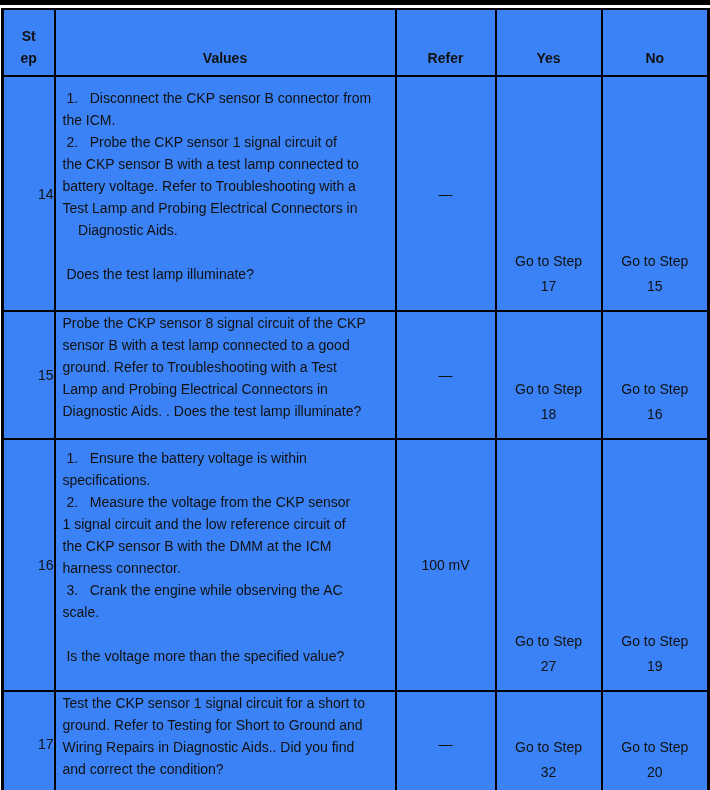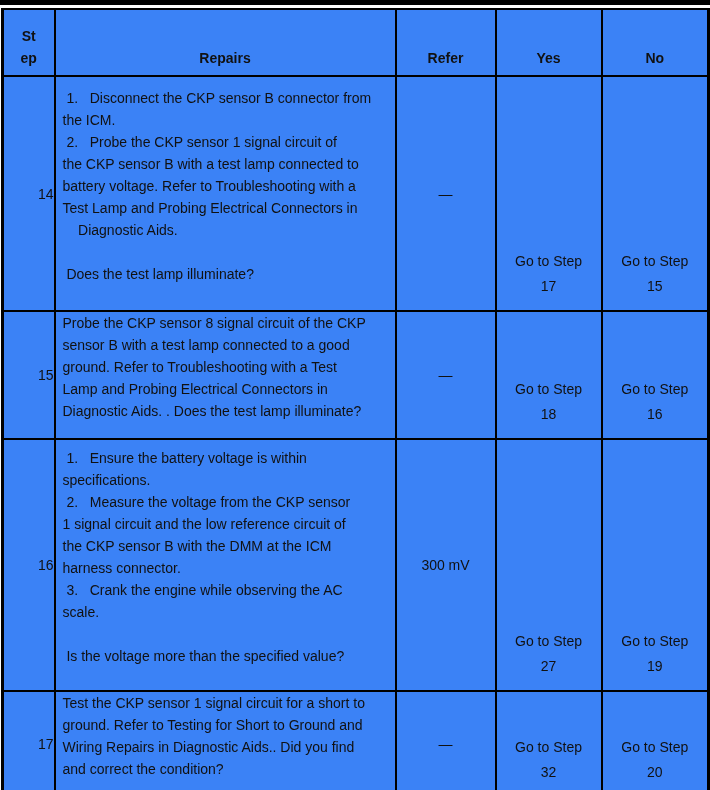--- a/index.html
+++ b/index.html
@@ -99,21 +99,21 @@
       <col class="c-step">
       <col class="c-action">
       <col class="c-values">
       <col class="c-yes">
       <col class="c-no">
     </colgroup>
     <thead>
       <tr class="hdr">
         <th>St
 ep</th>
-        <th>Repairs</th>
+        <th>Values</th>
         <th>Refer</th>
         <th>Yes</th>
         <th>No</th>
       </tr>
     </thead>
     <tbody>
       <tr class="row-14">
         <td class="step-cell">14</td>
         <td class="action-cell"> 1.   Disconnect the CKP sensor B connector from
 the ICM.
@@ -148,21 +148,21 @@
         <td class="action-cell"> 1.   Ensure the battery voltage is within
 specifications.
  2.   Measure the voltage from the CKP sensor
 1 signal circuit and the low reference circuit of
 the CKP sensor B with the DMM at the ICM
 harness connector.
  3.   Crank the engine while observing the AC
 scale.
 
  Is the voltage more than the specified value?</td>
-        <td class="values-cell">300 mV</td>
+        <td class="values-cell">100 mV</td>
         <td class="goto-cell">Go to Step
 27</td>
         <td class="goto-cell">Go to Step
 19</td>
       </tr>
       <tr class="row-17">
         <td class="step-cell">17</td>
         <td class="action-cell">Test the CKP sensor 1 signal circuit for a short to
 ground. Refer to Testing for Short to Ground and
 Wiring Repairs in Diagnostic Aids.. Did you find

